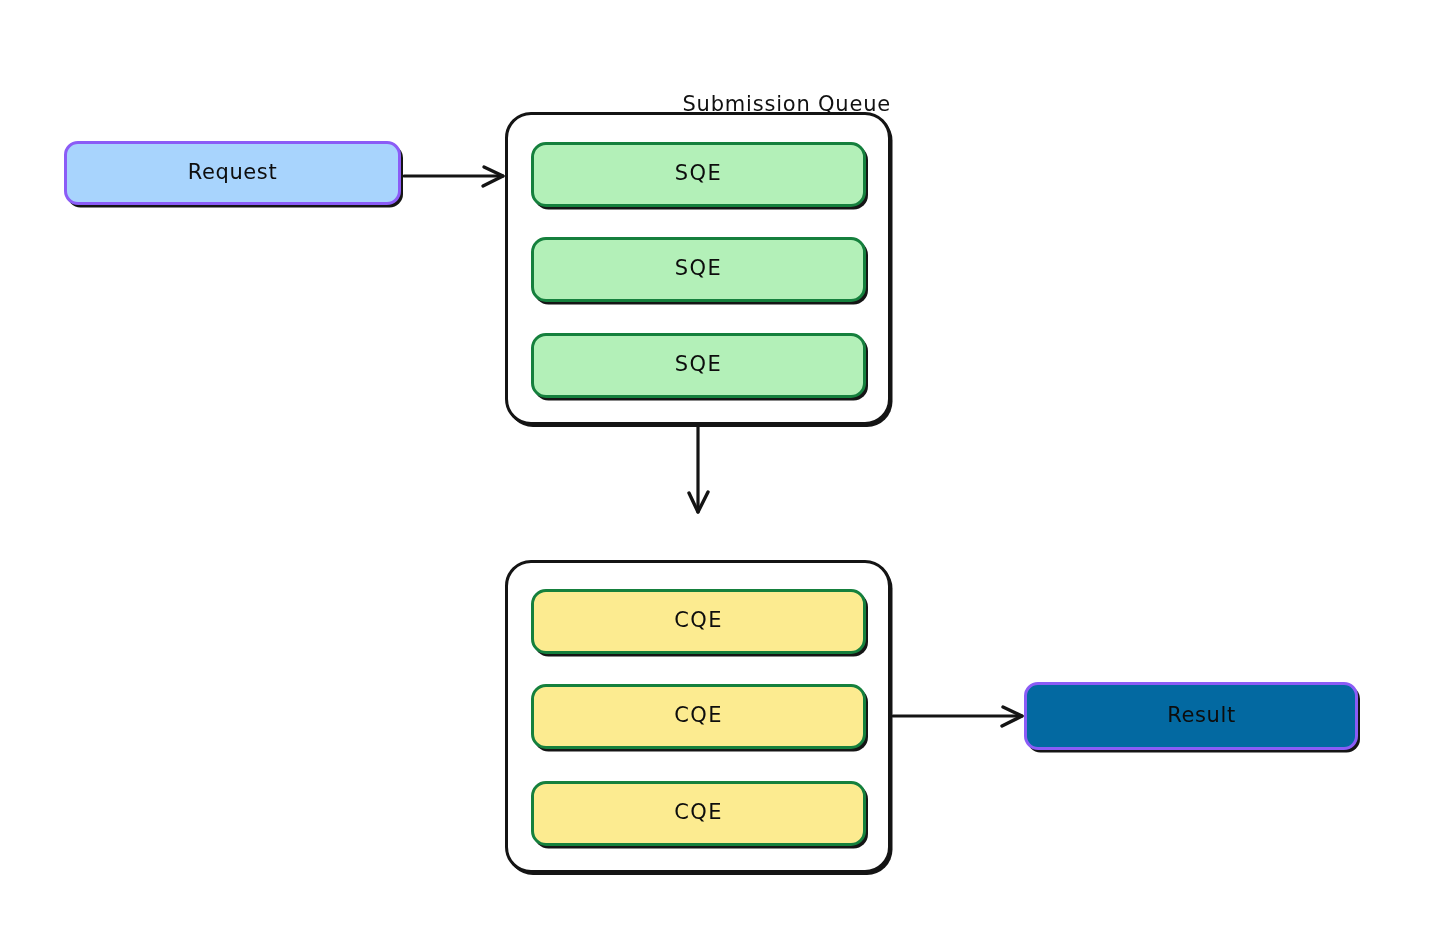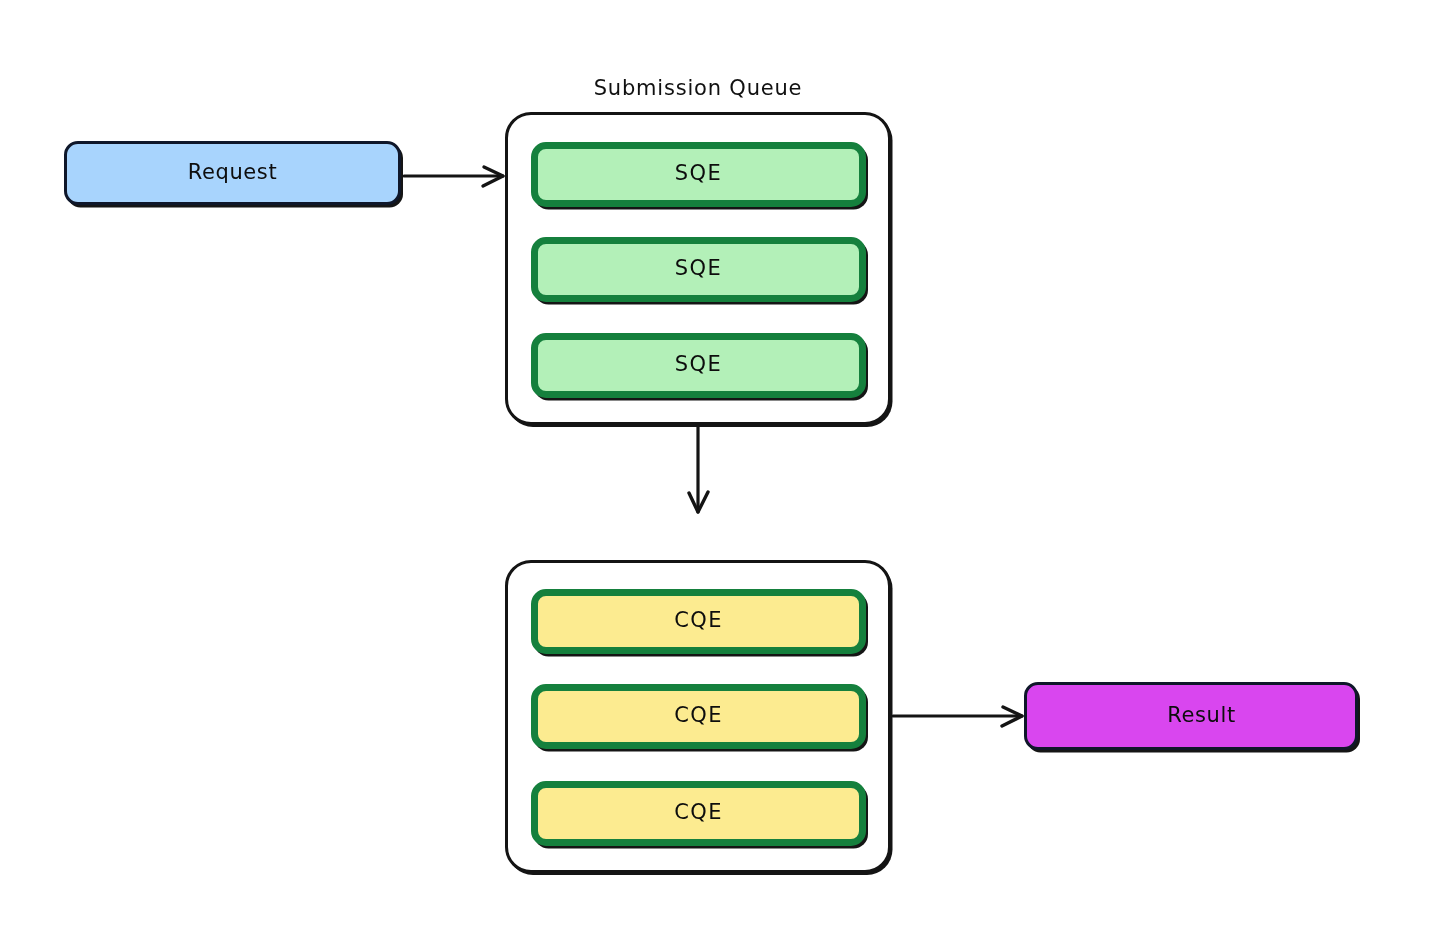--- a/index.html
+++ b/index.html
@@ -20,21 +20,21 @@
     overflow: hidden;
   }
 
   
   .node {
     position: absolute;
     box-sizing: border-box;
     display: flex;
     align-items: center;
     justify-content: center;
-    border: 3px solid #0f172a;
+    border: 3px solid #8b5cf6;
     border-radius: 14px;
     color: #0d0d0d;
     font-size: 21px;
     letter-spacing: 0.6px;
     user-select: none;
   }
   .node-label {
     display: block;
     line-height: 1;
     transform: translateY(-1px);
@@ -51,36 +51,37 @@
     box-sizing: border-box;
     background: #ffffff;
     border: 3.5px solid #141414;
     border-radius: 26px;
     box-shadow: 2px 2.5px 0 -0.5px #141414;
   }
 
   
   .queue-title {
     position: absolute;
-    text-align: center;
+    text-align: right;
     font-size: 21px;
     color: #111111;
     letter-spacing: 0.8px;
     white-space: nowrap;
     user-select: none;
+    margin-top: 16px;
   }
 
   
   .entry {
     position: absolute;
     box-sizing: border-box;
     display: flex;
     align-items: center;
     justify-content: center;
-    border: 7px solid #15803d;
+    border: 3px solid #15803d;
     border-radius: 15px;
     font-size: 21px;
     letter-spacing: 1.4px;
     color: #0d0d0d;
     box-shadow: 2.5px 3px 0 -0.5px #151515;
     user-select: none;
   }
 
   
   #arrows {
@@ -123,21 +124,21 @@
     <span class="node-label">CQE</span>
   </div>
   <div class="entry" id="cqe-2" style="left: 531px; top: 781px; width: 335px; height: 65px; background: rgb(252, 235, 144);">
     <span class="node-label">CQE</span>
   </div>
 
   <div class="node filled" id="request-node" style="left: 64px; top: 141px; width: 337px; height: 64px; background: rgb(168, 212, 253);">
     <span class="node-label">Request</span>
   </div>
 
-  <div class="node filled" id="result-node" style="left: 1024px; top: 682px; width: 334px; height: 68px; background: #d946ef; padding-left: 21px;">
+  <div class="node filled" id="result-node" style="left: 1024px; top: 682px; width: 334px; height: 68px; background: #0369a1; padding-left: 21px;">
     <span class="node-label">Result</span>
   </div>
 
   <svg id="arrows" viewBox="0 0 1456 949" xmlns="http://www.w3.org/2000/svg">
       <g>
         <line x1="404" y1="176" x2="503" y2="176" stroke="#141414" stroke-width="3.2" stroke-linecap="round"></line>
         <path d="M 484 167 L 503 176 L 483 186" fill="none" stroke="#141414" stroke-width="3.4" stroke-linecap="round" stroke-linejoin="round"></path>
       </g>
       <g>
         <line x1="698" y1="427" x2="698" y2="512" stroke="#141414" stroke-width="3.2" stroke-linecap="round"></line>

